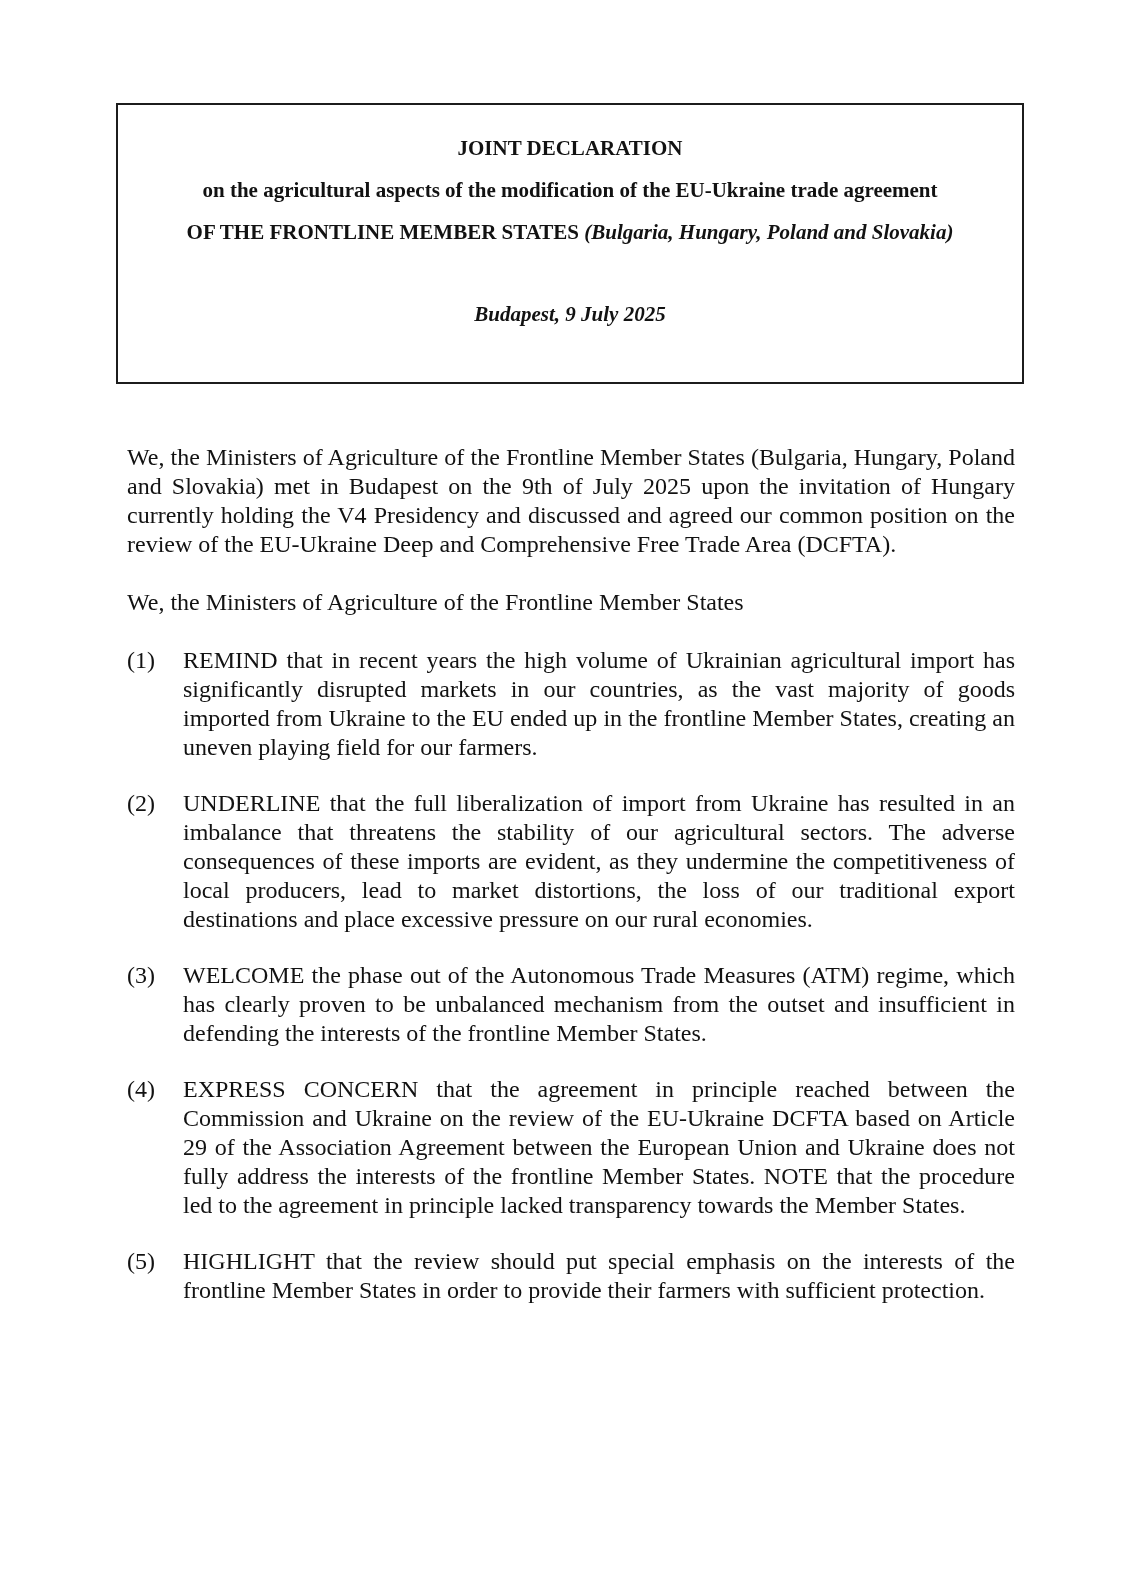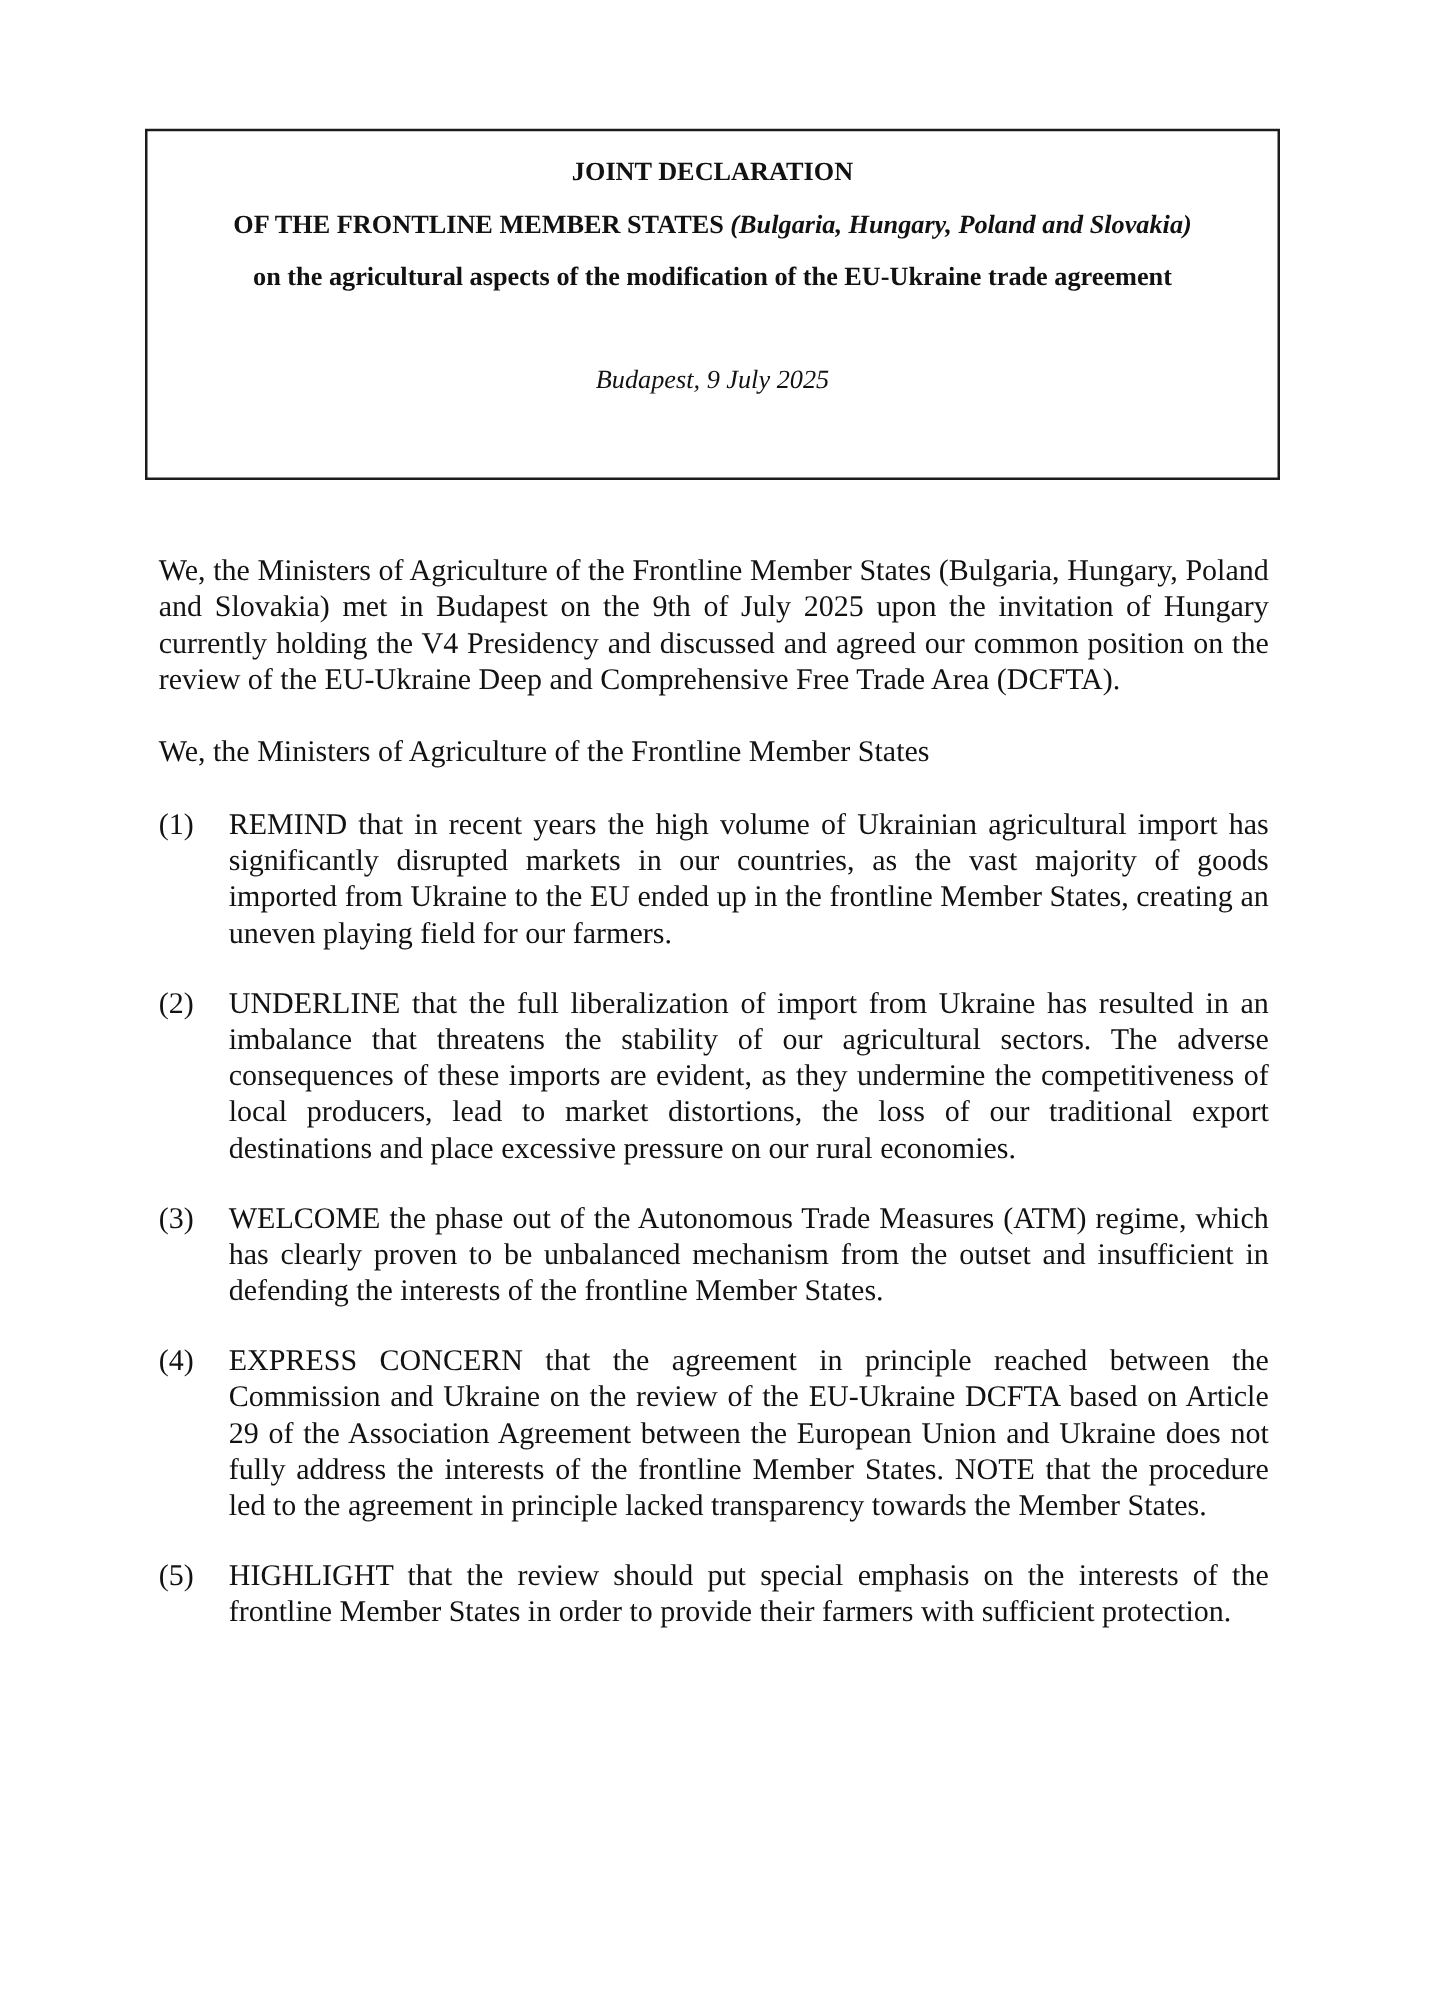--- a/index.html
+++ b/index.html
@@ -16,31 +16,31 @@
   }
   
   .header-box {
     position: absolute;
     left: 116px;
     top: 103px;
     width: 908px;
     height: 281px;
     border: 2px solid #1c1c1c;
     text-align: center;
-    padding: 18px 42px 10px 42px;
+    padding: 29px 42px 10px 42px;
   }
   .hline {
     font-weight: bold;
     font-size: 21px;
     line-height: 28px;
     margin: 0 0 14px 0;
   }
   .hline .it { font-style: italic; }
   .dateline {
-    font-weight: normal;
+    font-weight: bold;
     font-style: italic;
     font-size: 21px;
     line-height: 28px;
     margin-top: 54px;
   }
   
   .body-text {
     position: absolute;
     left: 127px;
     top: 443px;
@@ -67,22 +67,22 @@
     text-align: left;
   }
 </style>
 </head>
 <body>
 
 <div class="page">
 
   <div class="header-box">
     <div class="hline">JOINT DECLARATION</div>
+    <div class="hline">on the agricultural aspects of the modification of the EU-Ukraine trade agreement</div>
     <div class="hline"><span>OF THE FRONTLINE MEMBER STATES</span><span> </span><span class="it">(Bulgaria, Hungary, Poland and Slovakia)</span></div>
-    <div class="hline">on the agricultural aspects of the modification of the EU-Ukraine trade agreement</div>
     <div class="dateline">Budapest, 9 July 2025</div>
   </div>
 
   <div class="body-text">
 
     <p class="para">We, the Ministers of Agriculture of the Frontline Member States (Bulgaria, Hungary, Poland and Slovakia) met in Budapest on the 9th of July 2025 upon the invitation of Hungary currently holding the V4 Presidency and discussed and agreed our common position on the review of the EU-Ukraine Deep and Comprehensive Free Trade Area (DCFTA).</p>
 
     <p class="para single">We, the Ministers of Agriculture of the Frontline Member States</p>
 
     <div class="decl-list">

